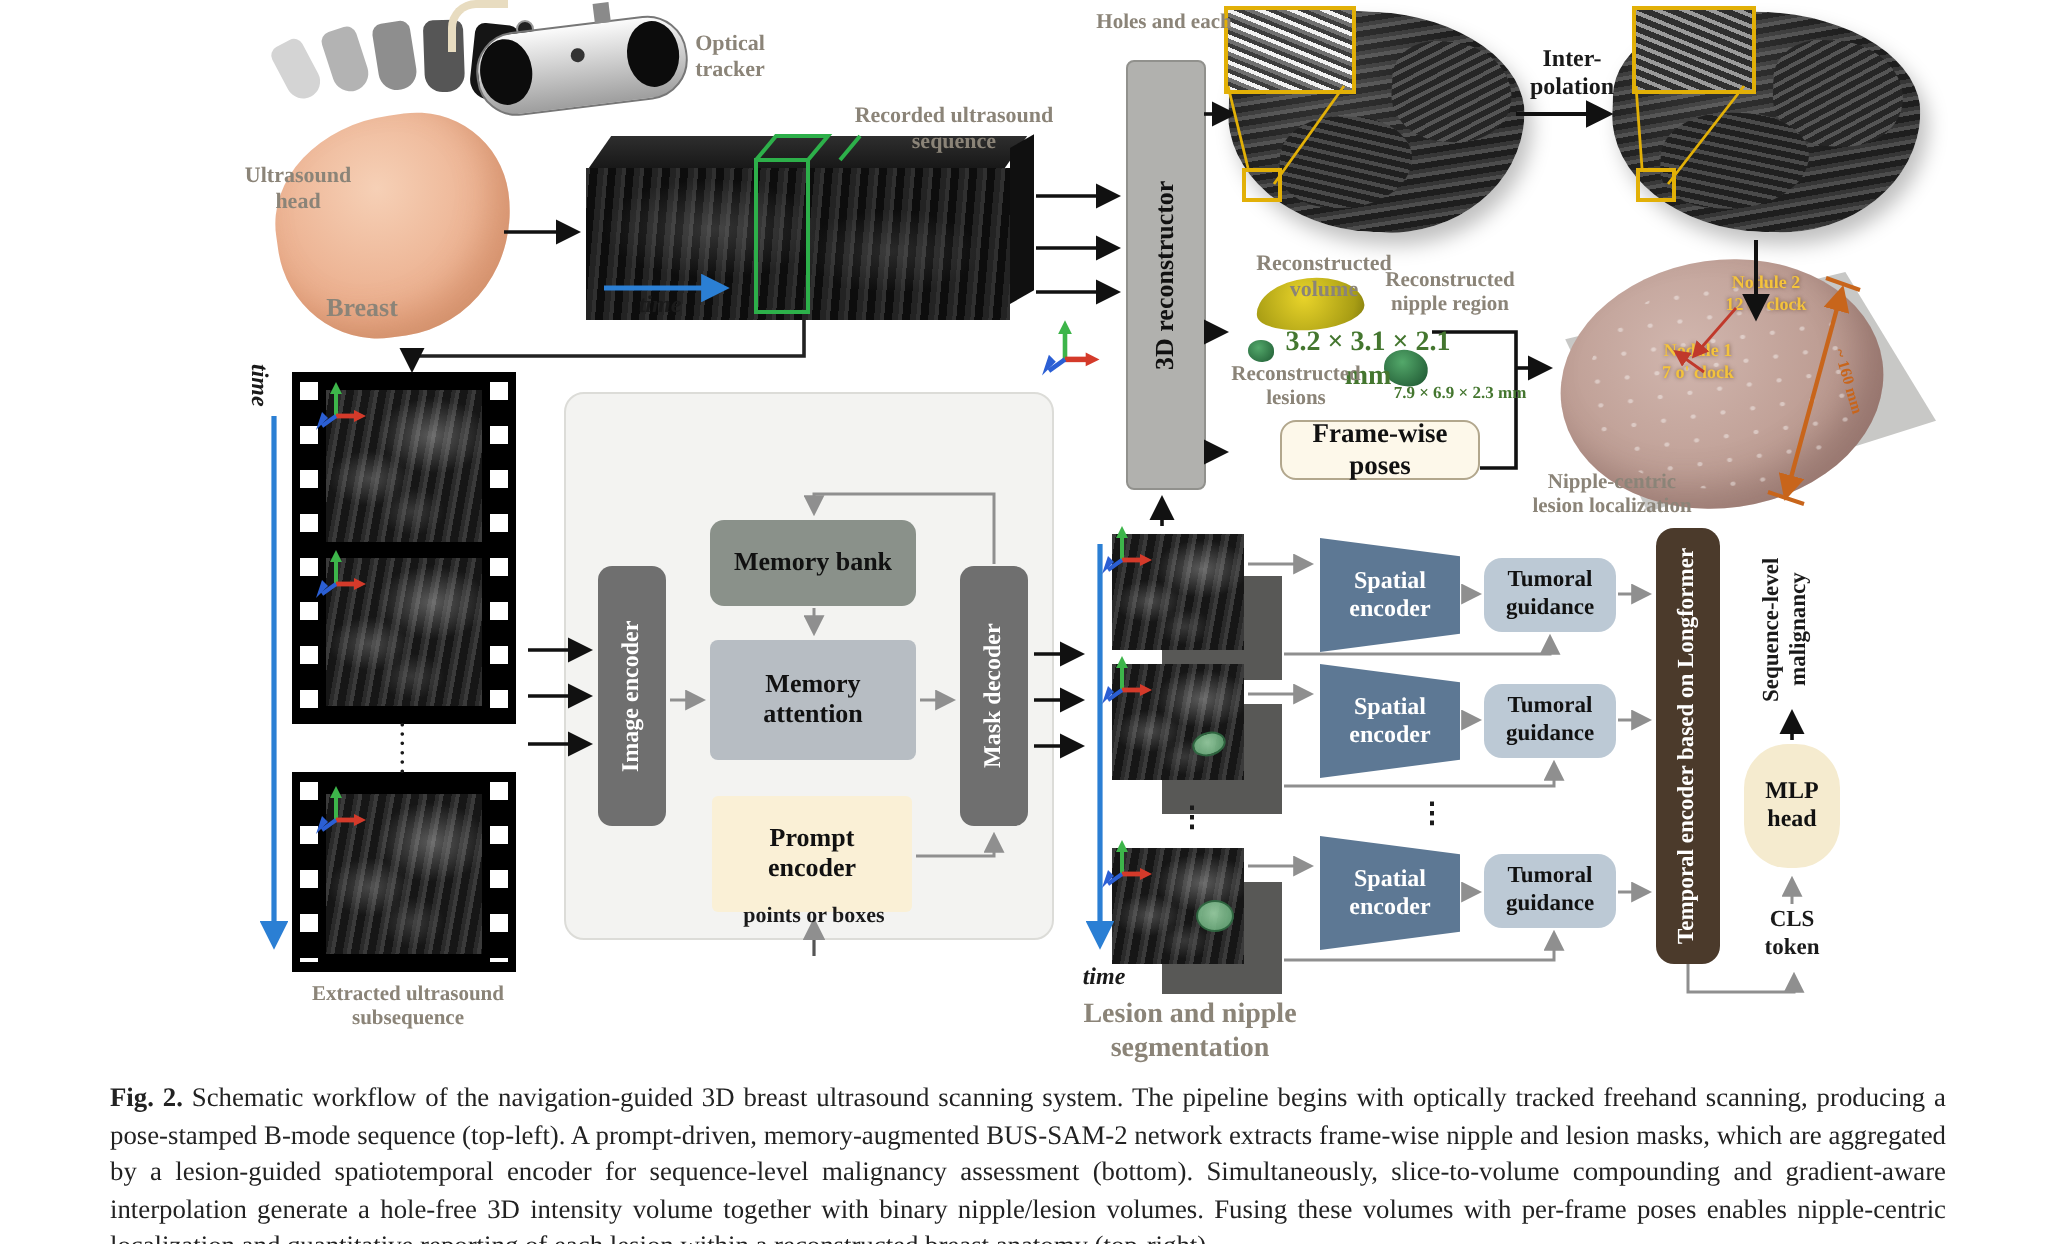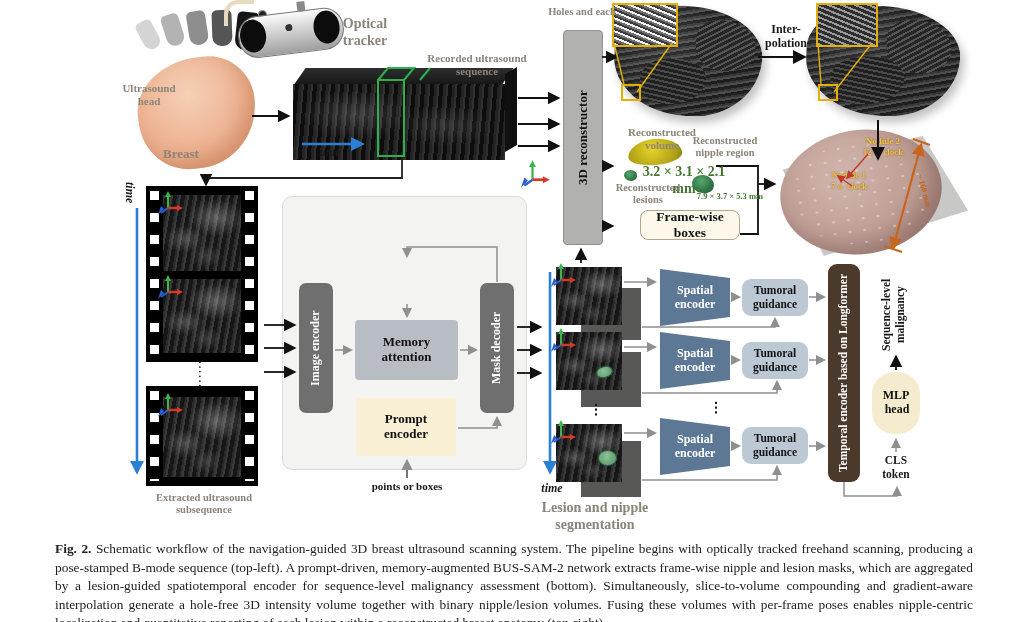--- a/index.html
+++ b/index.html
@@ -61,21 +61,21 @@
 head</div>
   <div class="lbl" style="left:156px;top:146px;width:50px;font-size:13px;">Breast</div>
 
   <div class="abs" style="left:238px;top:12px;width:104px;height:42px;transform:rotate(-7deg);z-index:2;">
     <div class="abs" style="left:0;top:0;width:104px;height:40px;border-radius:20px;background:linear-gradient(#fbfbfb,#9e9e9e);border:1px solid #777;"></div>
     <div class="abs" style="left:2px;top:3px;width:26px;height:33px;border-radius:50%;background:#0c0c0c;"></div>
     <div class="abs" style="left:76px;top:3px;width:26px;height:33px;border-radius:50%;background:#0c0c0c;"></div>
     <div class="abs" style="left:48px;top:12px;width:7px;height:7px;border-radius:50%;background:#333;"></div>
     <div class="abs" style="left:62px;top:-9px;width:8px;height:10px;background:#8a8a8a;"></div>
   </div>
-  <div class="lbl" style="left:336px;top:16px;width:58px;font-size:14px;">Optical
+  <div class="lbl" style="left:336px;top:16px;width:58px;font-size:11px;">Optical
 tracker</div>
 
   <div class="abs" style="left:293px;top:68px;width:208px;height:18px;background:linear-gradient(#2e2e2e,#151515);transform:skewX(-35deg);transform-origin:0 100%;z-index:2;"></div>
   <div class="abs" style="left:293px;top:84px;width:212px;height:76px;z-index:2;background:radial-gradient(ellipse 40% 50% at 30% 40%, rgba(190,190,190,.22), transparent 65%),radial-gradient(ellipse 35% 45% at 72% 55%, rgba(170,170,170,.18), transparent 60%),repeating-linear-gradient(95deg,#303030 0 2px,#0d0d0d 2px 6px,#232323 6px 9px);"></div>
   <div class="abs" style="left:505px;top:74px;width:12px;height:78px;background:#101010;transform:skewY(-30deg);transform-origin:0 0;z-index:2;"></div>
   <div class="lbl" style="left:407px;top:52px;width:140px;font-size:11px;z-index:3;">Recorded ultrasound
 sequence</div>
   <div class="lbl blk ital" style="left:310px;top:145px;width:40px;font-size:12px;z-index:7;">time</div>
 
   <div class="box vtext" style="left:563px;top:30px;width:38px;height:213px;background:#b1b1ae;border:1px solid #91918d;border-radius:4px;font-size:13px;color:#111;">3D reconstructor</div>
@@ -102,59 +102,62 @@
 volume</div>
 
   <div class="blob" style="left:628px;top:139px;width:54px;height:26px;border-radius:50% 50% 46% 54% / 62% 62% 38% 38%;transform:rotate(-6deg);background:radial-gradient(circle at 45% 35%,#e9d42a,#a89d14 75%,#7d770e);"></div>
   <div class="lbl" style="left:686px;top:135px;width:78px;font-size:10.5px;">Reconstructed
 nipple region</div>
   <div class="lbl grn" style="left:634px;top:164px;width:100px;font-size:14px;">3.2 × 3.1 × 2.1 mm</div>
   <div class="blob" style="left:624px;top:170px;width:13px;height:11px;border-radius:50% 50% 45% 55%;background:radial-gradient(circle at 40% 35%,#53a86a,#1e5a33);"></div>
   <div class="lbl" style="left:612px;top:182px;width:72px;font-size:10.5px;">Reconstructed
 lesions</div>
   <div class="blob" style="left:692px;top:175px;width:22px;height:18px;border-radius:50% 55% 45% 50%;transform:rotate(8deg);background:radial-gradient(circle at 40% 35%,#53a86a,#1b512e);"></div>
-  <div class="lbl grn" style="left:680px;top:191px;width:100px;font-size:8.5px;">7.9 × 3.7 × 5.3 mm</div>
-
-  <div class="box" style="left:640px;top:210px;width:98px;height:28px;background:#fdf8ea;border:1.5px solid #b2a78d;border-radius:8px;font-size:13.5px;color:#111;">Frame-wise boxes</div>
+  <div class="lbl grn" style="left:680px;top:191px;width:100px;font-size:8.5px;">7.9 × 6.9 × 2.3 mm</div>
+
+  <div class="box" style="left:640px;top:210px;width:98px;height:28px;background:#fdf8ea;border:1.5px solid #b2a78d;border-radius:8px;font-size:13.5px;color:#111;">Frame-wise poses</div>
 
   <div class="abs" style="left:762px;top:128px;width:210px;height:132px;z-index:2;">
     <div class="abs" style="left:0;top:8px;width:206px;height:120px;background:#c8c8c6;clip-path:polygon(10% 28%, 78% 0%, 100% 62%, 30% 100%);"></div>
     <div class="abs" style="left:18px;top:2px;width:162px;height:124px;border-radius:50%;transform:rotate(-8deg);background:radial-gradient(circle at 40% 35%,#d1b6ae,#bb9a90 62%,#a7827a);box-shadow:inset -10px -12px 18px rgba(90,60,55,.30);"></div>
     <div class="abs" style="left:30px;top:12px;width:140px;height:104px;border-radius:50%;background-image:radial-gradient(rgba(255,255,255,.4) 1px, transparent 1.6px);background-size:15px 12px;transform:rotate(-8deg);"></div>
   </div>
   <div class="lbl" style="left:852px;top:136px;width:62px;font-size:9px;color:#f4c33c;text-shadow:0 0 2px rgba(60,30,0,.6);z-index:5;">Nodule 2
 12 o' clock</div>
   <div class="lbl" style="left:820px;top:170px;width:58px;font-size:9px;color:#f4c33c;text-shadow:0 0 2px rgba(60,30,0,.6);z-index:5;">Nodule 1
 7 o' clock</div>
   <div class="lbl" style="left:896px;top:186px;width:56px;font-size:8px;color:#c8651b;transform:rotate(74deg);z-index:5;">~ 160 mm</div>
+  <div class="lbl" style="left:748px;top:236px;width:116px;font-size:10.5px;">Nipple-centric
+lesion localization</div>
 
   <div class="lbl blk vtext-cw" style="left:121px;top:172px;width:16px;height:42px;font-size:12px;font-style:italic;">time</div>
   <div class="film" style="left:146px;top:186px;width:112px;height:176px;">
     <div class="holes-l"></div>
     <div class="holes-r"></div>
   </div>
   <div class="us" style="left:163px;top:195px;width:78px;height:76px;"></div>
   <div class="us" style="left:163px;top:279px;width:78px;height:74px;"></div>
   <div class="lbl blk" style="left:180px;top:368px;width:40px;font-size:11px;transform:rotate(90deg);letter-spacing:1px;">······</div>
   <div class="film" style="left:146px;top:386px;width:112px;height:100px;">
     <div class="holes-l"></div>
     <div class="holes-r"></div>
   </div>
   <div class="us" style="left:163px;top:397px;width:78px;height:80px;"></div>
   <div class="lbl" style="left:142px;top:492px;width:124px;font-size:10.5px;">Extracted ultrasound
 subsequence</div>
 
   <div class="abs" style="left:282px;top:196px;width:243px;height:272px;background:#f3f3f1;border:1px solid #dcdcd8;border-radius:10px;z-index:1;"></div>
   <div class="box vtext" style="left:299px;top:283px;width:34px;height:130px;background:#6f6f6f;border-radius:7px;font-size:12px;color:#fff;">Image encoder</div>
+  <div class="box" style="left:355px;top:260px;width:103px;height:43px;background:#8a918a;border-radius:7px;font-size:13px;color:#111;">Memory bank</div>
   <div class="box" style="left:355px;top:320px;width:103px;height:60px;background:#b7bdc3;border-radius:4px;font-size:13px;color:#111;">Memory
 attention</div>
   <div class="box vtext" style="left:480px;top:283px;width:34px;height:130px;background:#6f6f6f;border-radius:7px;font-size:12px;color:#fff;">Mask decoder</div>
   <div class="box" style="left:356px;top:398px;width:100px;height:58px;background:#faf0d6;border-radius:3px;font-size:13px;color:#111;">Prompt
 encoder</div>
-  <div class="lbl blk" style="left:360px;top:480px;width:94px;font-size:11px;">points or boxes</div>
+  <div class="lbl blk" style="left:360px;top:452px;width:94px;font-size:11px;">points or boxes</div>
 
   <div class="mask" style="left:581px;top:288px;width:60px;height:52px;"></div>
   <div class="us" style="left:556px;top:267px;width:66px;height:58px;"></div>
   <div class="mask" style="left:581px;top:352px;width:60px;height:55px;"></div>
   <div class="us" style="left:556px;top:332px;width:66px;height:58px;">
     <div class="lesion-ov" style="left:40px;top:34px;width:15px;height:10px;transform:rotate(-15deg);"></div>
   </div>
   <div class="lbl blk" style="left:588px;top:402px;width:16px;font-size:14px;">⋮</div>
   <div class="mask" style="left:581px;top:441px;width:60px;height:56px;"></div>
   <div class="us" style="left:556px;top:424px;width:66px;height:58px;">
@@ -171,21 +174,21 @@
   <div class="box" style="left:660px;top:418px;width:70px;height:57px;background:#5d7894;color:#fff;font-size:12px;clip-path:polygon(0 0,100% 16%,100% 84%,0 100%);">Spatial
 encoder</div>
   <div class="box" style="left:742px;top:279px;width:66px;height:37px;background:#bcc9d5;border-radius:9px;font-size:11.5px;color:#111;">Tumoral
 guidance</div>
   <div class="box" style="left:742px;top:342px;width:66px;height:37px;background:#bcc9d5;border-radius:9px;font-size:11.5px;color:#111;">Tumoral
 guidance</div>
   <div class="box" style="left:742px;top:427px;width:66px;height:37px;background:#bcc9d5;border-radius:9px;font-size:11.5px;color:#111;">Tumoral
 guidance</div>
 
   <div class="box vtext" style="left:828px;top:264px;width:32px;height:218px;background:#4b3a2b;border-radius:9px;font-size:11.5px;color:#fff;">Temporal encoder based on Longformer</div>
-  <div class="box" style="left:872px;top:372px;width:48px;height:62px;background:#f5ebcf;border-radius:22px;font-size:12px;color:#111;text-align:right;">MLP
+  <div class="box" style="left:872px;top:372px;width:48px;height:62px;background:#f5ebcf;border-radius:22px;font-size:12px;color:#111;">MLP
 head</div>
   <div class="lbl blk" style="left:876px;top:454px;width:40px;font-size:11.5px;">CLS
 token</div>
   <div class="lbl blk vtext" style="left:880px;top:272px;width:34px;height:86px;font-size:11.5px;">Sequence-level
 malignancy</div>
 
   <svg class="overlay" width="1024" height="622" viewBox="0 0 1024 622">
     <defs>
       <marker id="mB" viewBox="0 0 10 10" refX="8" refY="5" markerWidth="7" markerHeight="7" orient="auto-start-reverse">
           <path d="M0 0L10 5L0 10z" fill="#111"></path>

